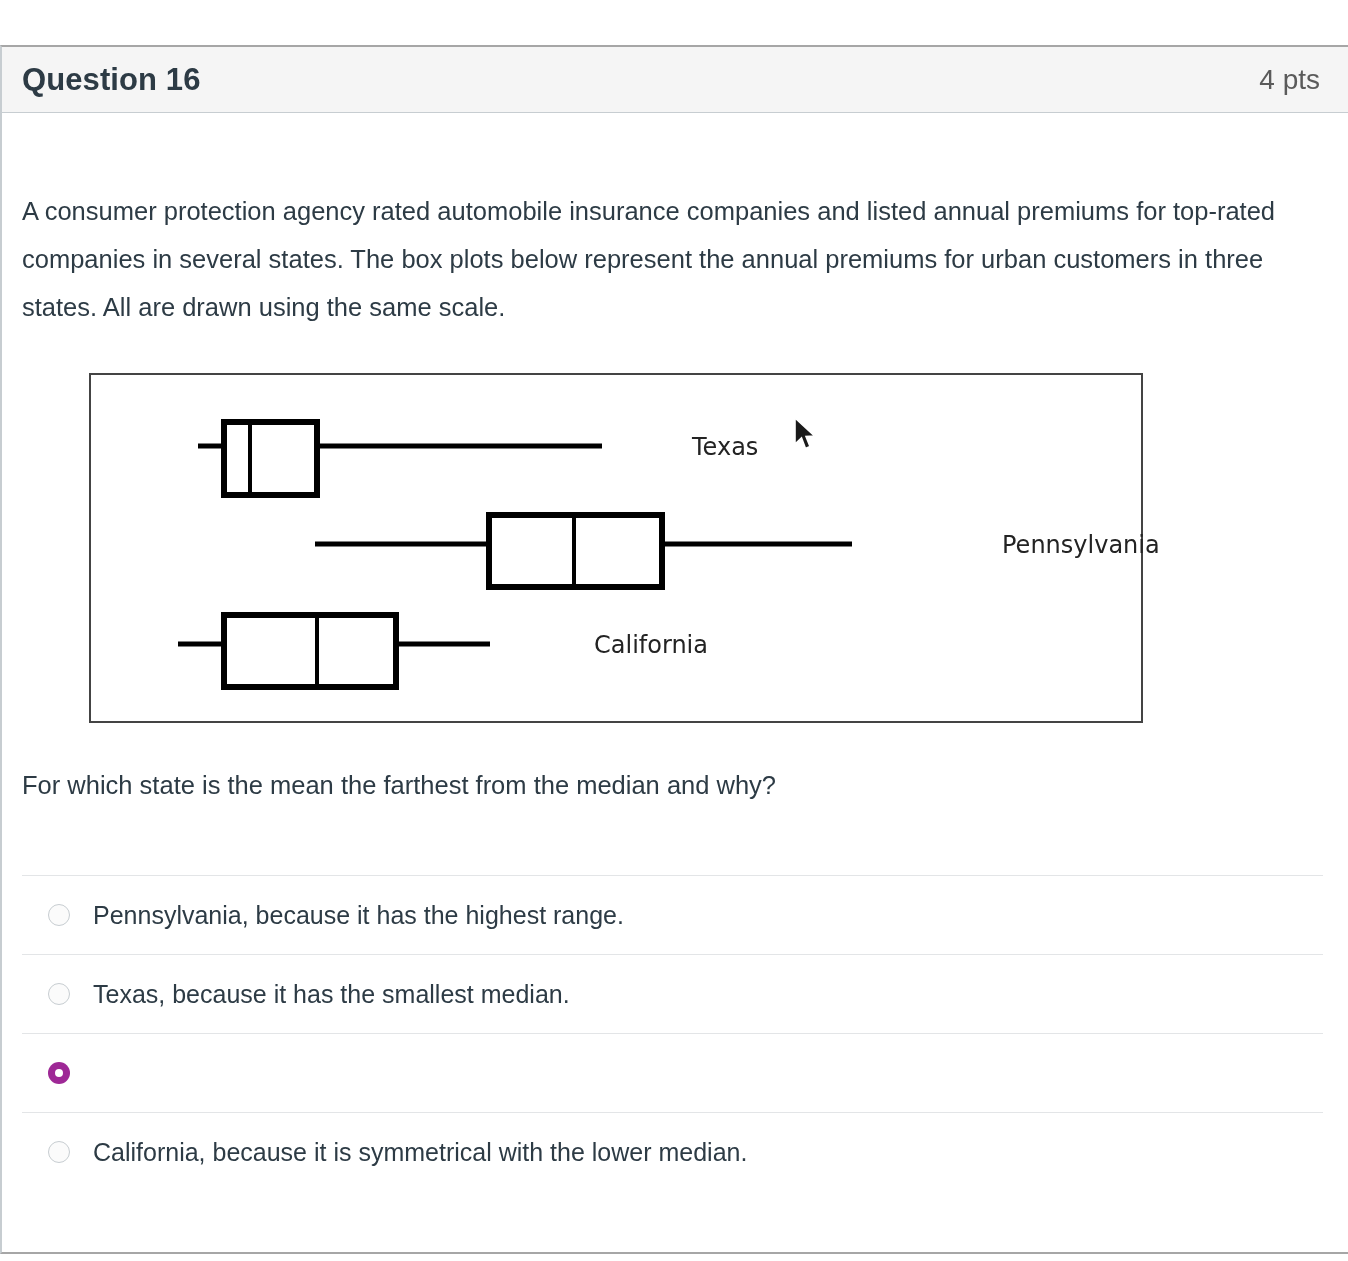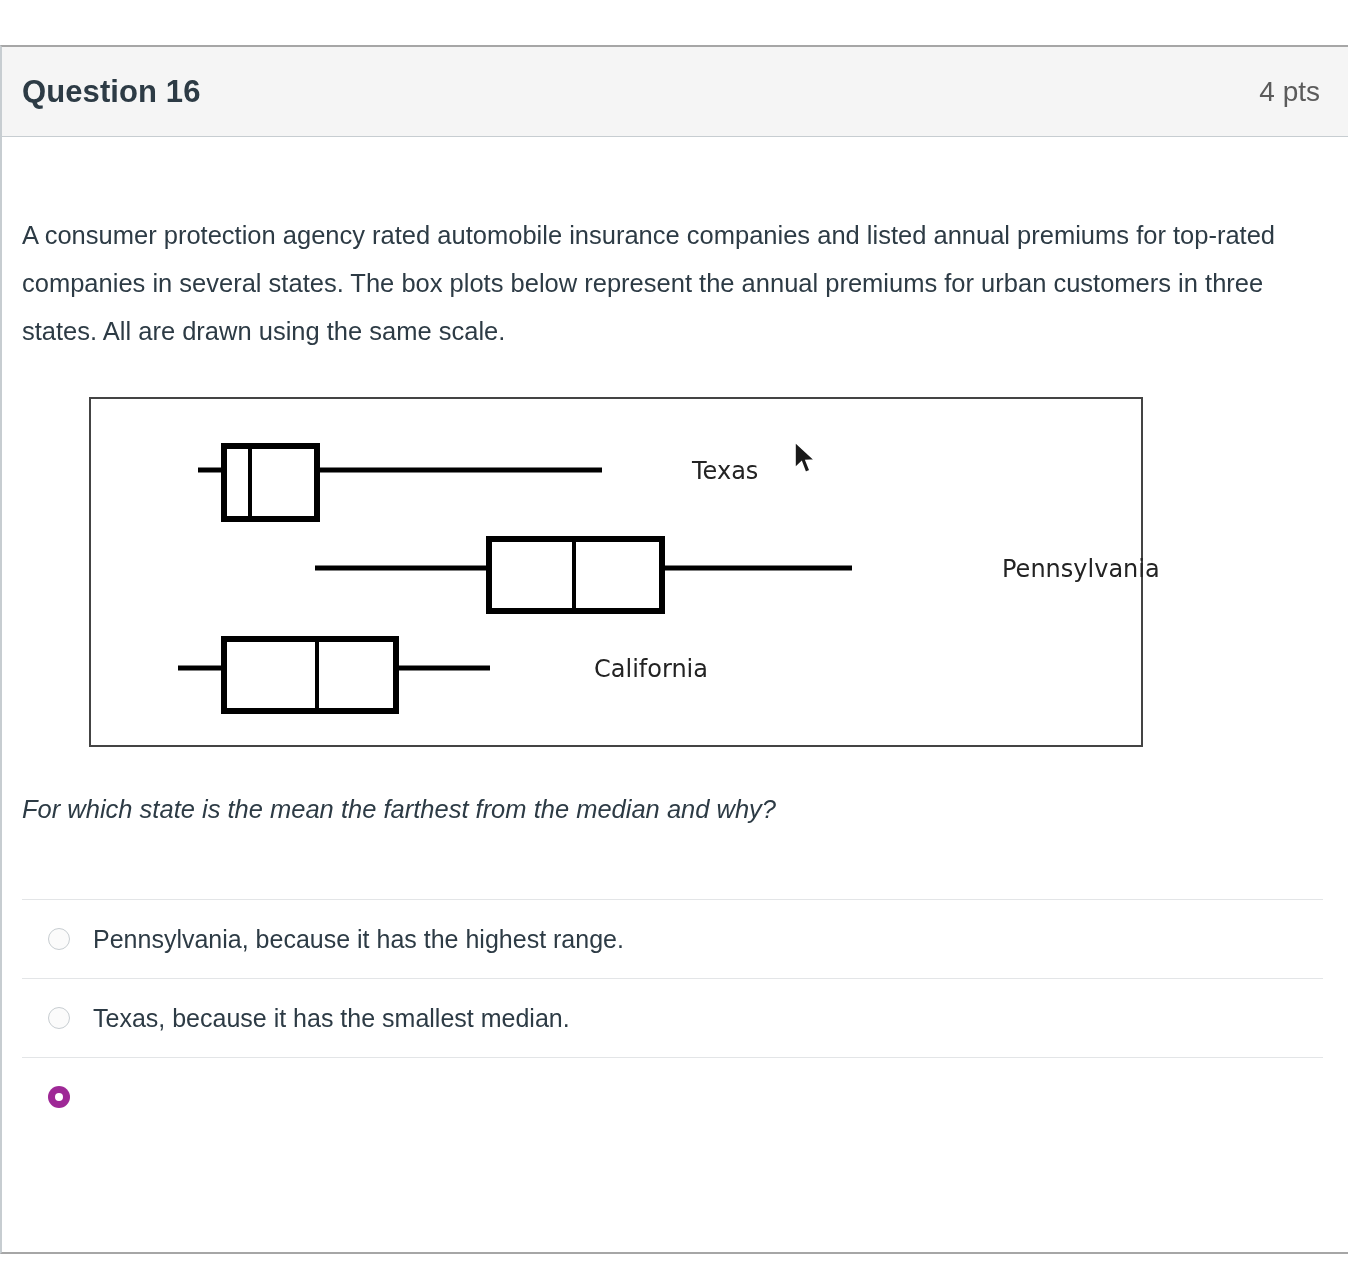--- a/index.html
+++ b/index.html
@@ -25,21 +25,21 @@
     border-top: 2px solid #a6a6a6;
     border-left: 2px solid #c7cdd1;
     border-bottom: 2px solid #a6a6a6;
     box-sizing: border-box;
     background: #ffffff;
     height: 1209px;
   }
 
   
   .question-header {
-    height: 90px;
+    height: 66px;
     background: #f5f5f5;
     border-bottom: 1px solid #c7cdd1;
     display: flex;
     align-items: center;
     justify-content: space-between;
     padding: 0 28px 0 20px;
     box-sizing: border-box;
   }
   .question-title {
     font-size: 31px;
@@ -84,21 +84,20 @@
   
   .cursor-arrow { position: absolute; pointer-events: none; }
 
   
   .prompt {
     font-size: 25.5px;
     line-height: 40px;
     color: #2d3b45;
     margin: 42px 0 0 0;
     padding-left: 0;
-    font-style: italic;
   }
 
   
   .answers {
     margin-top: 70px;
     padding: 0 18px 0 0;
   }
   .answer-row {
     display: flex;
     align-items: center;
@@ -204,17 +203,21 @@
 
       <div class="answer-row">
         <span class="radio"></span>
         <span class="answer-text">Texas, because it has the smallest median.</span>
       </div>
 
       <div class="answer-row">
         <span class="radio selected"></span>
       </div>
 
+      <div class="answer-row">
+        <span class="radio"></span>
+        <span class="answer-text">California, because it is symmetrical with the lower median.</span>
+      </div>
 
     </div>
 
   </div>
 </div>
 
 </body></html>

